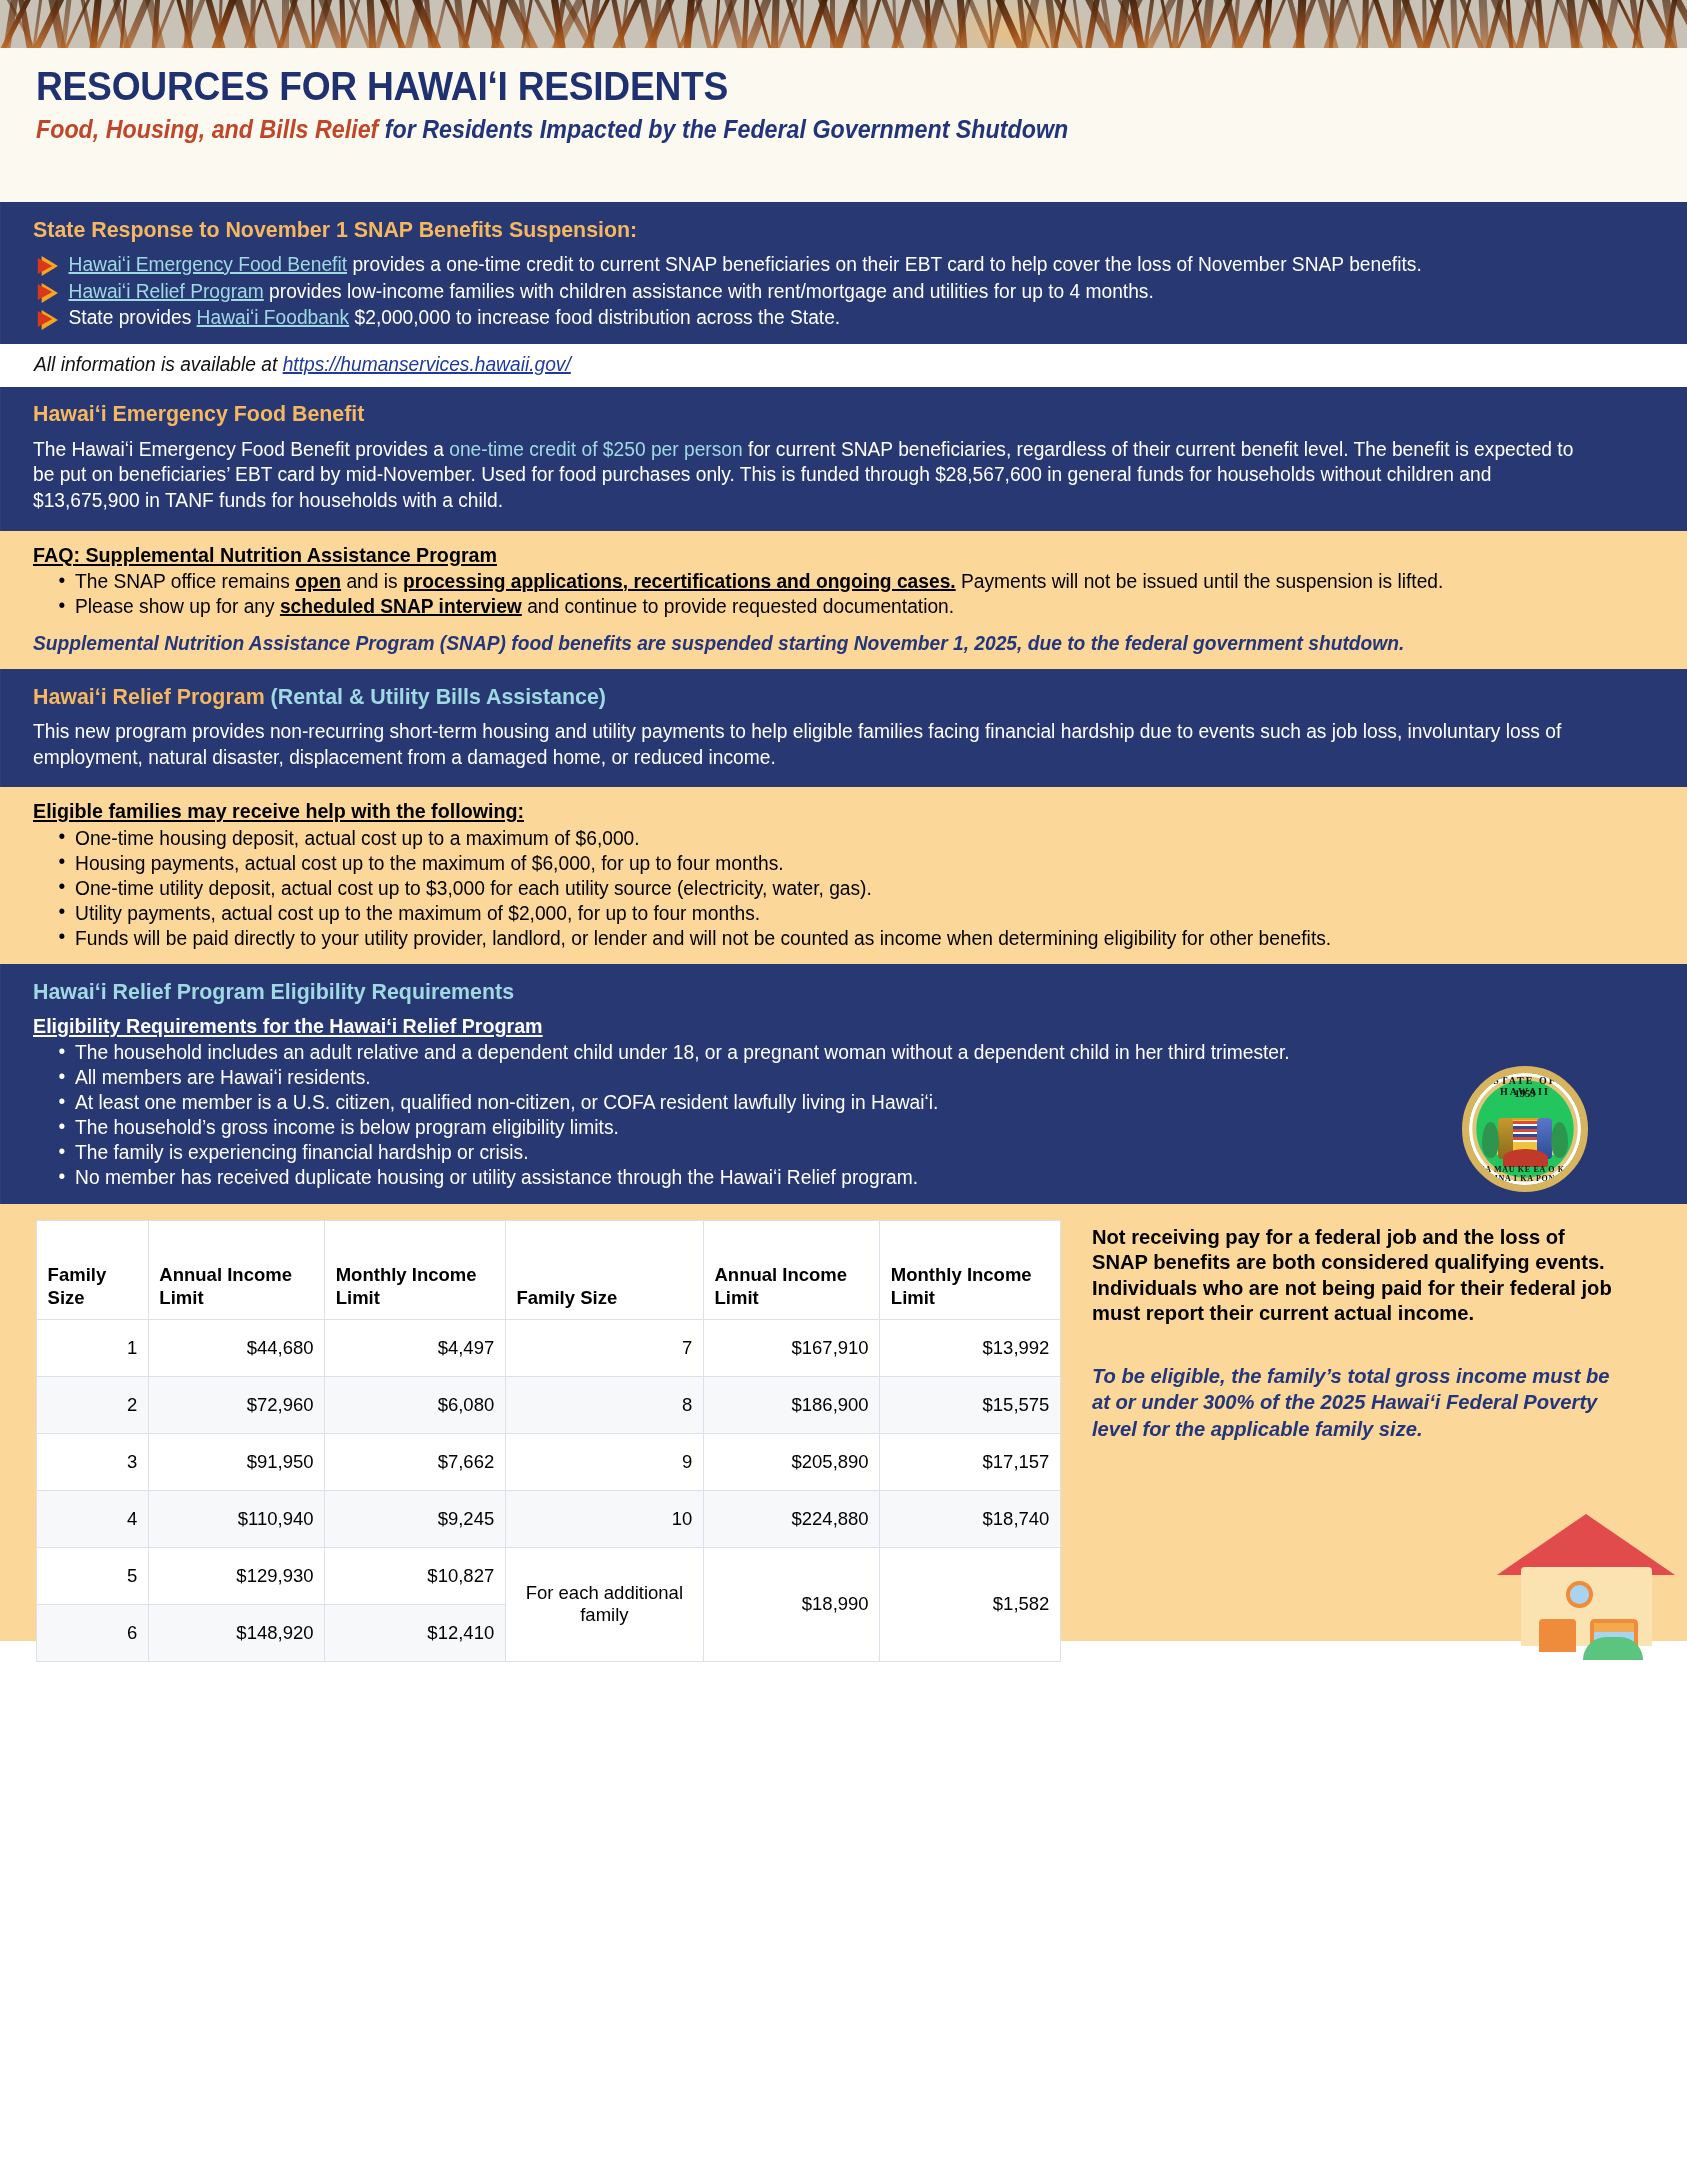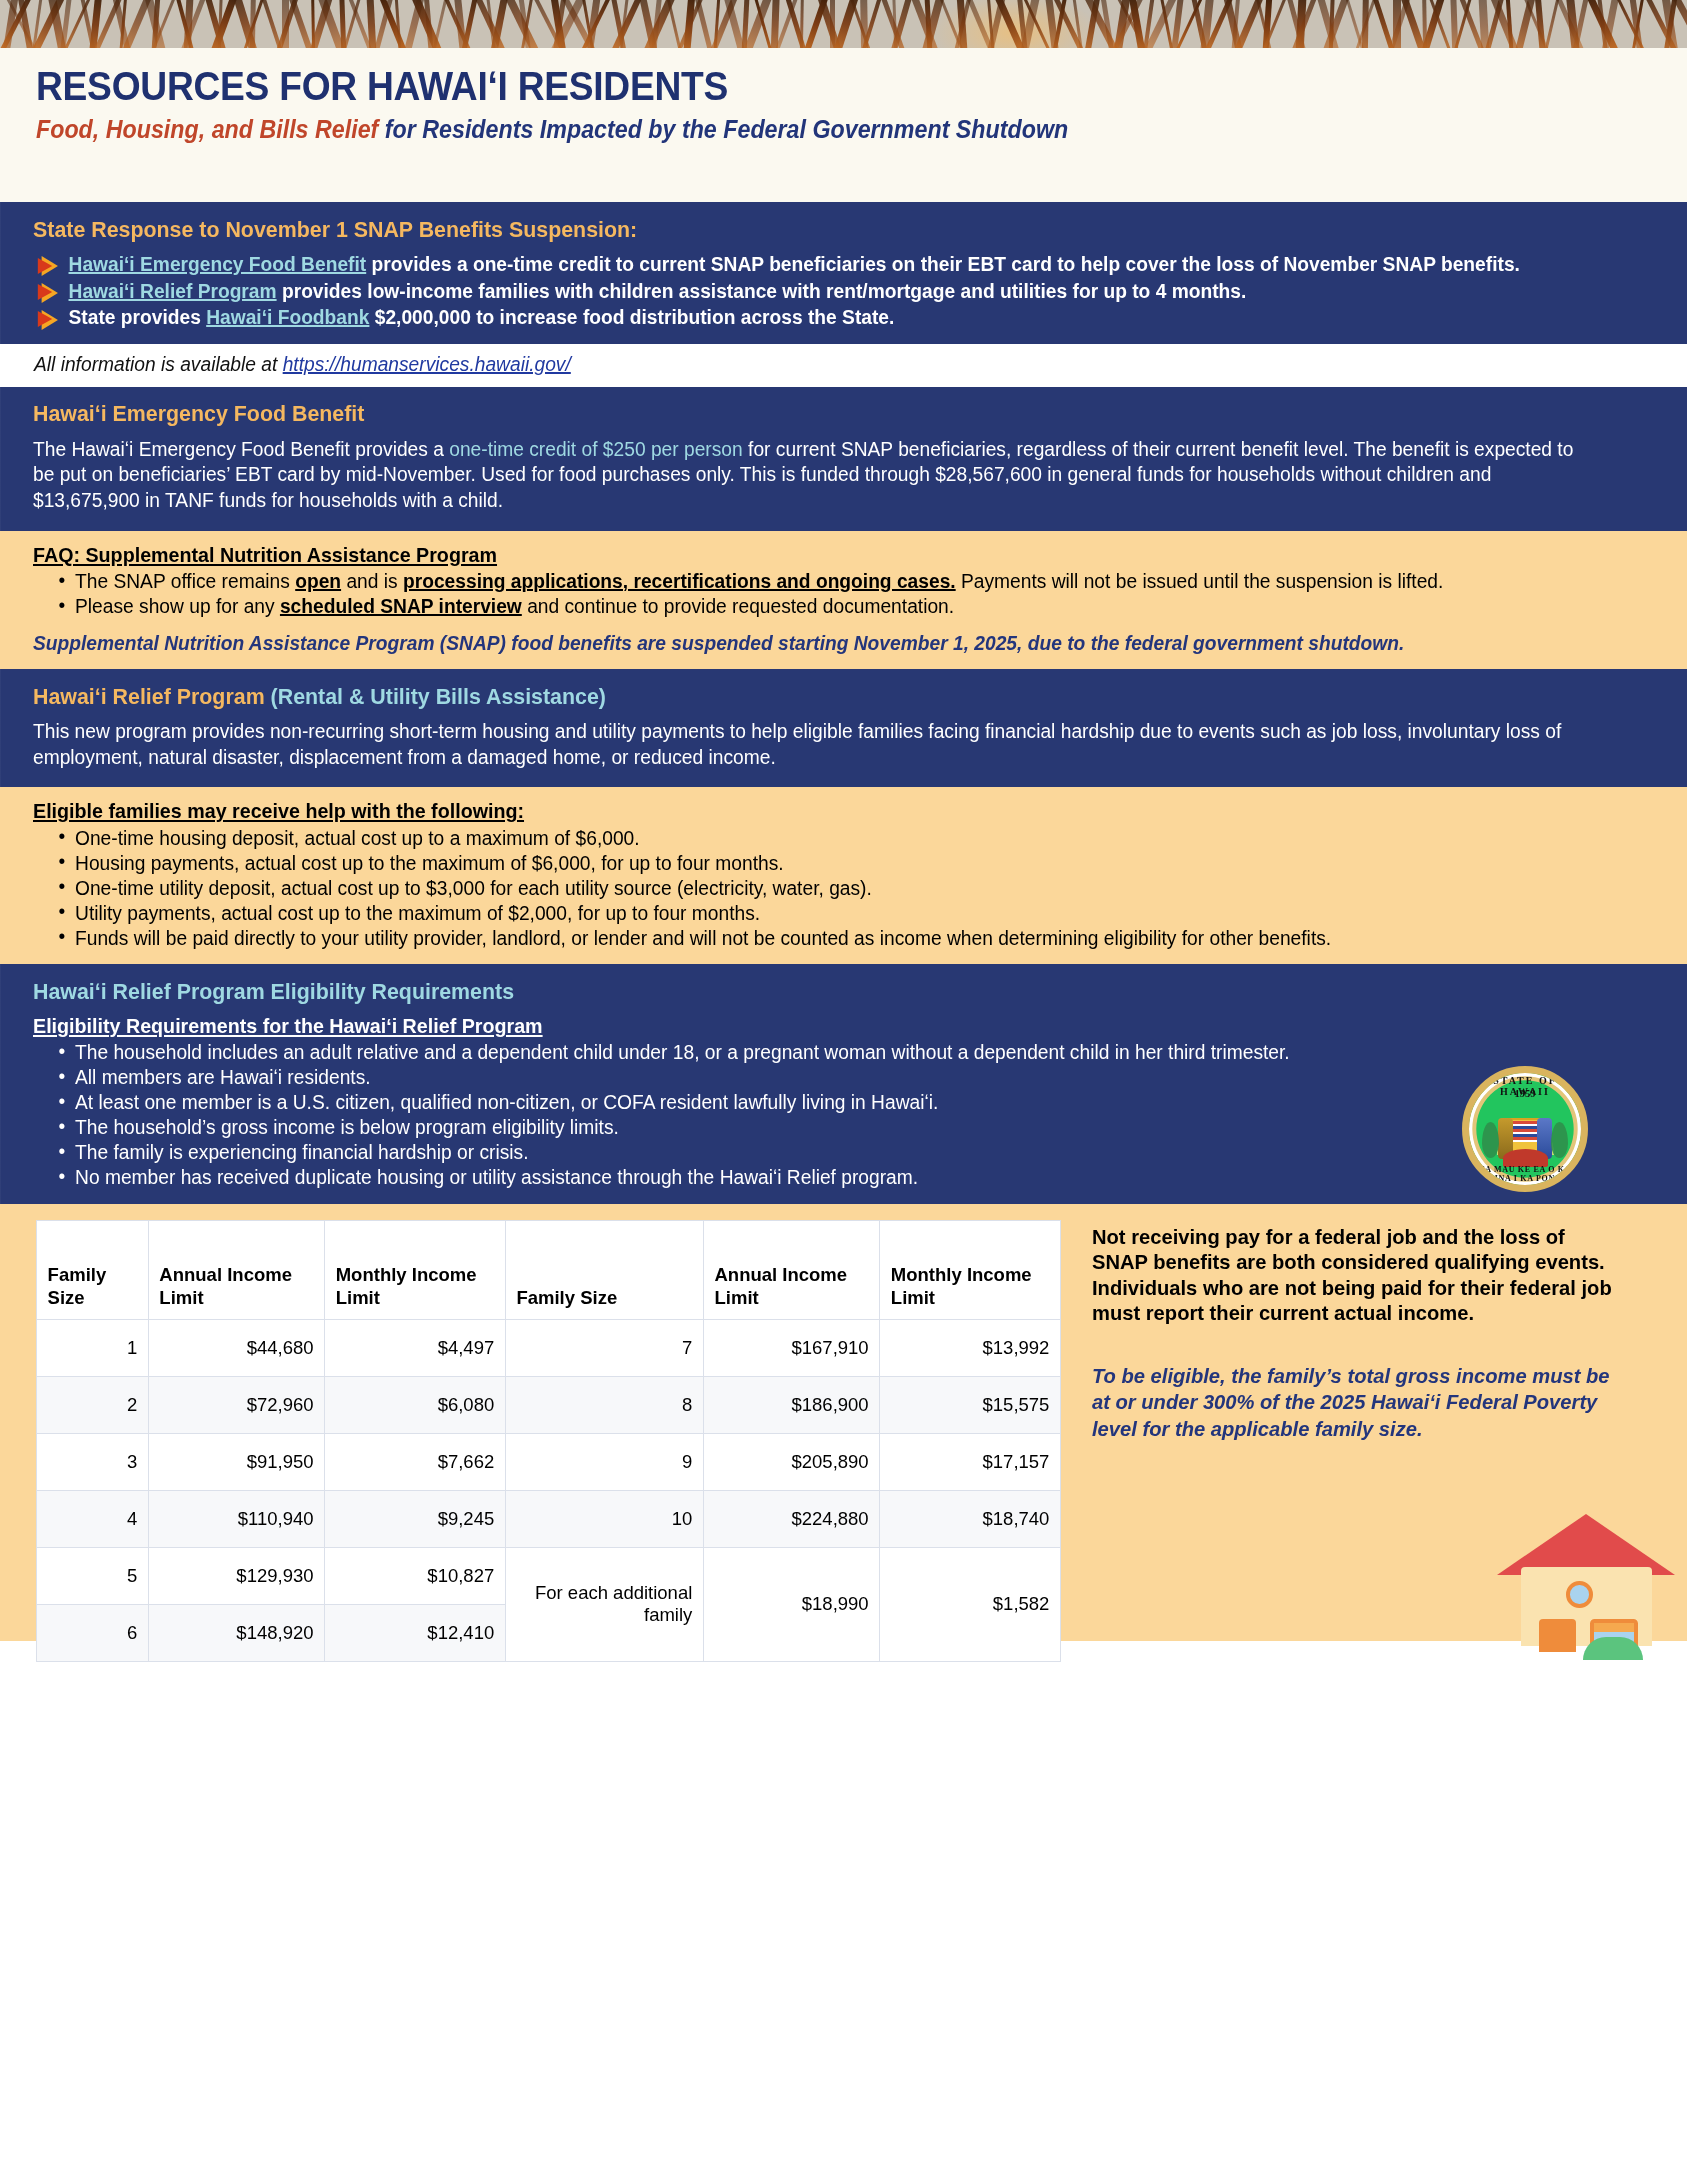--- a/index.html
+++ b/index.html
@@ -131,21 +131,21 @@
 
   .body-text {
     font-size: 20px;
     line-height: 1.28;
     transform: scaleX(0.96);
     transform-origin: left center;
   }
   .hl-teal { color: #9fd9e2; }
 
   
-  ul.arrow-list { list-style: none; font-weight: bold; }
+  ul.arrow-list { list-style: none; }
   ul.arrow-list li {
     position: relative;
     padding-left: 37px;
     font-size: 20px;
     line-height: 1.27;
     margin-bottom: 1.3px;
     transform: scaleX(0.96);
     transform-origin: left center;
   }
   .arrow-ico {
@@ -345,21 +345,21 @@
   }
   table.income thead th {
     font-weight: bold;
     text-align: left;
     vertical-align: bottom;
     font-size: 18.5px;
     line-height: 1.22;
     height: 99px;
   }
   table.income tbody td { text-align: right; height: 57px; }
-  table.income tbody td.leftish { text-align: right; }
+  table.income tbody td.leftish { text-align: center; }
   table.income tbody tr:nth-child(even) { background: #f7f8fa; }
 
   .side-note {
     position:absolute; left: 1092px; top: 20px; width: 556px;
   }
   .side-note .p1 {
     font-size: 21px; font-weight: bold; line-height: 1.22; color:#000;
     transform: scaleX(0.96); transform-origin:left center;
   }
   .side-note .p2 {

